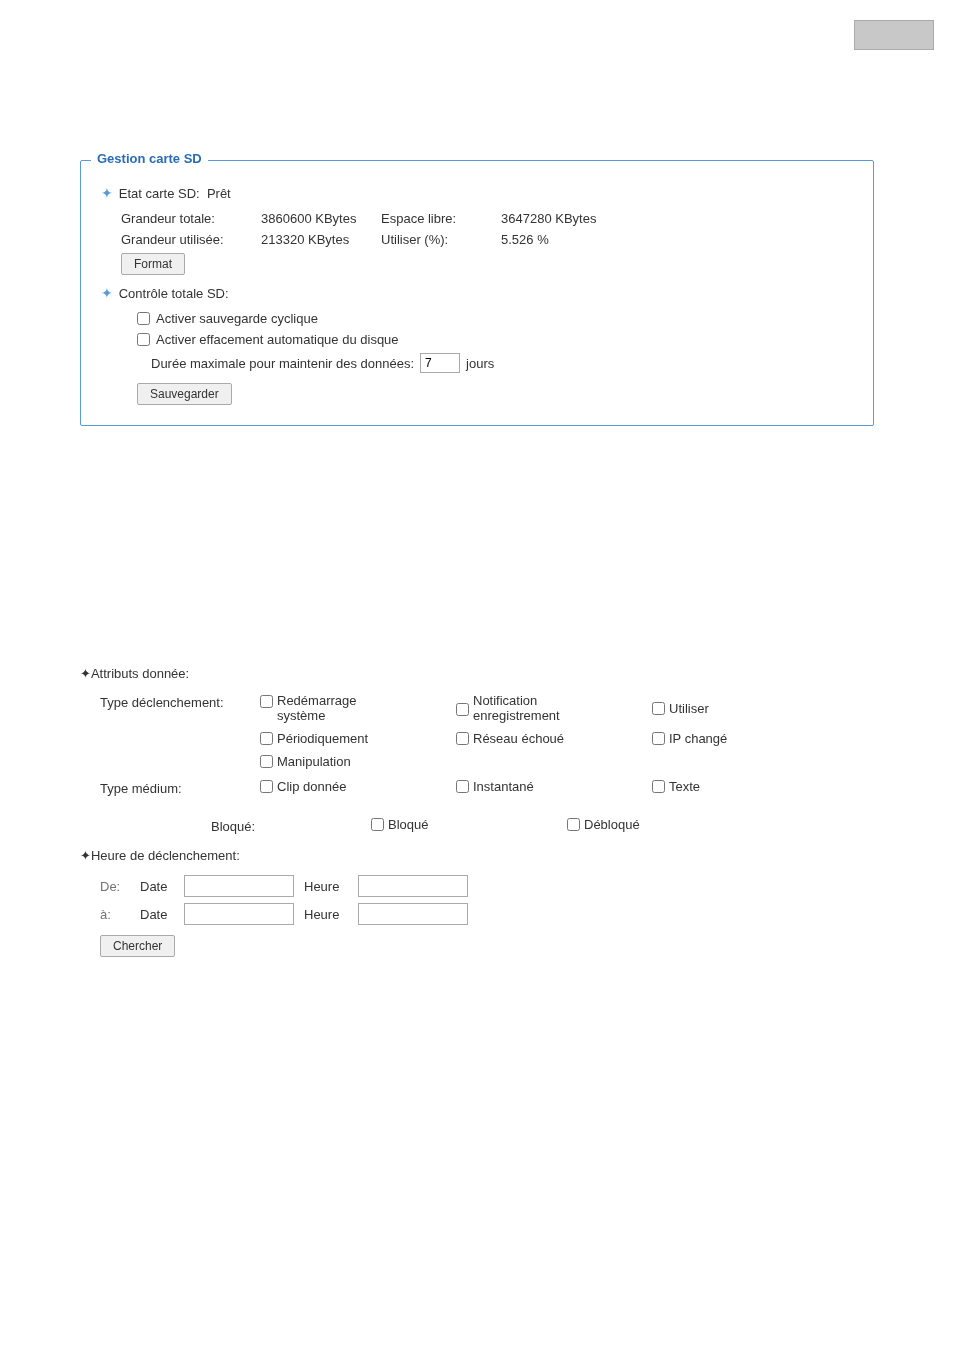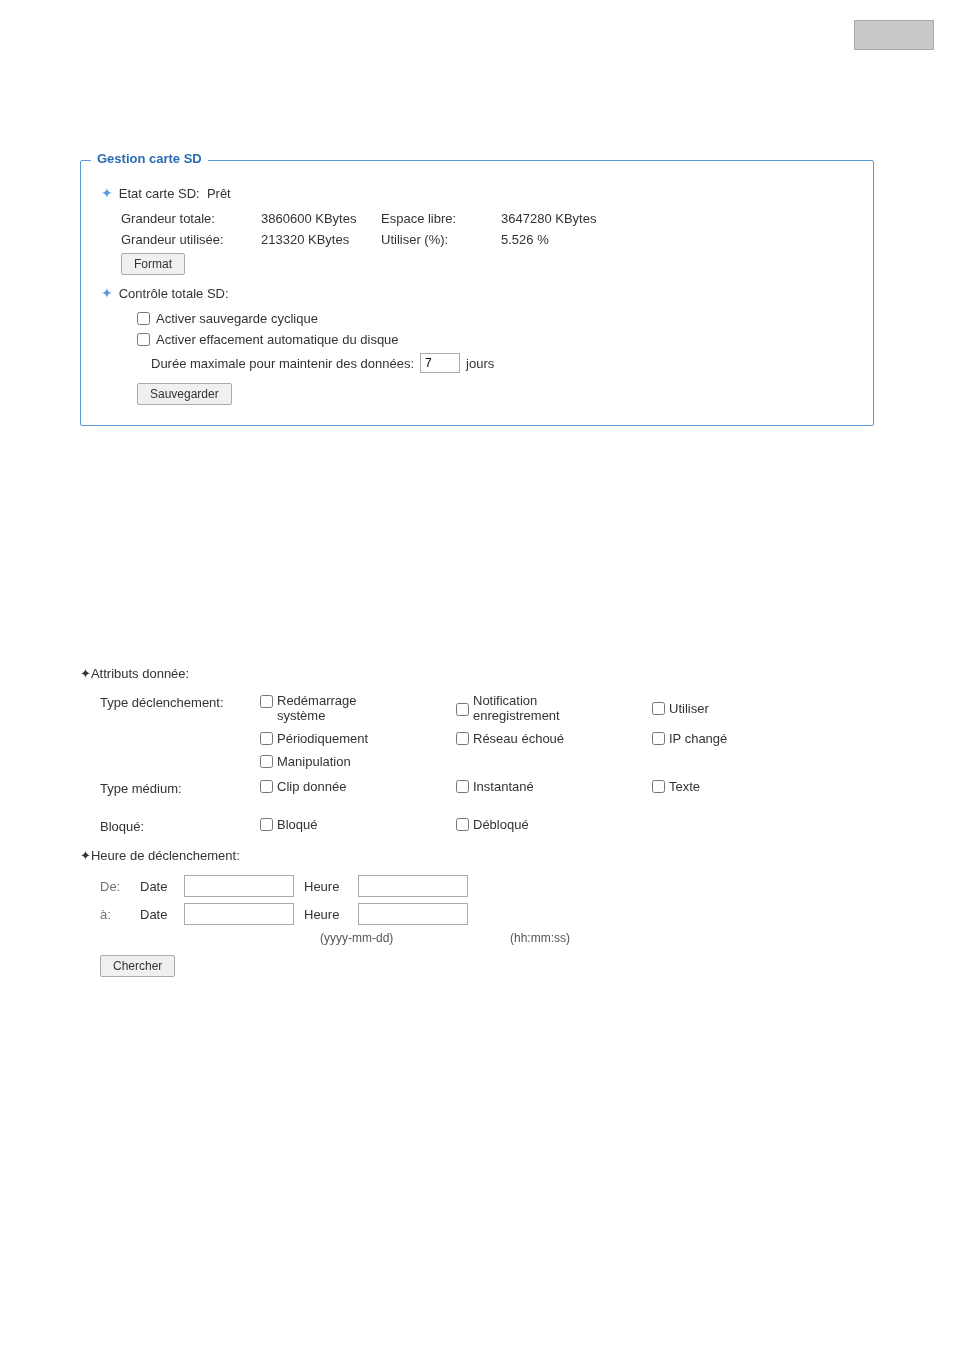--- a/index.html
+++ b/index.html
@@ -365,21 +365,21 @@
           <input type="checkbox" style="">
           <span>Instantané</span>
         </div>
         <div class="cb-item" style="width:160px;">
           <input type="checkbox" style="">
           <span>Texte</span>
         </div>
       </div>
     </div>
 
-    <div class="trigger-row" style="margin-top:19px;">
+    <div class="trigger-row" style="margin-top:19px;justify-content:center;">
       <div class="trigger-label">Bloqué:</div>
       <div style="display:flex; gap:0px;">
         <div class="cb-item" style="width:180px;">
           <input type="checkbox" style="">
           <span>Bloqué</span>
         </div>
         <div class="cb-item" style="width:180px;">
           <input type="checkbox" style="">
           <span>Débloqué</span>
         </div>
@@ -400,26 +400,20 @@
     </div>
 
     <div class="time-row">
       <span class="time-label">à:</span>
       <span class="time-date-label">Date</span>
       <input type="text" class="time-input" style="">
       <span class="time-heure-label">Heure</span>
       <input type="text" class="time-input" style="">
     </div>
 
-    <div style="display:flex; margin-left:20px;">
-      <span style="width:220px;"></span>
-      <span style="width:130px; font-size:12px; color:#555;">(yyyy-mm-dd)</span>
-      <span style="width:60px;"></span>
-      <span style="font-size:12px; color:#555;">(hh:mm:ss)</span>
-    </div>
 
     <div class="search-btn-row" style="margin-top:10px;">
       <button class="btn">Chercher</button>
     </div>
 
   </div>
 
 </div>
 
 </body></html>

